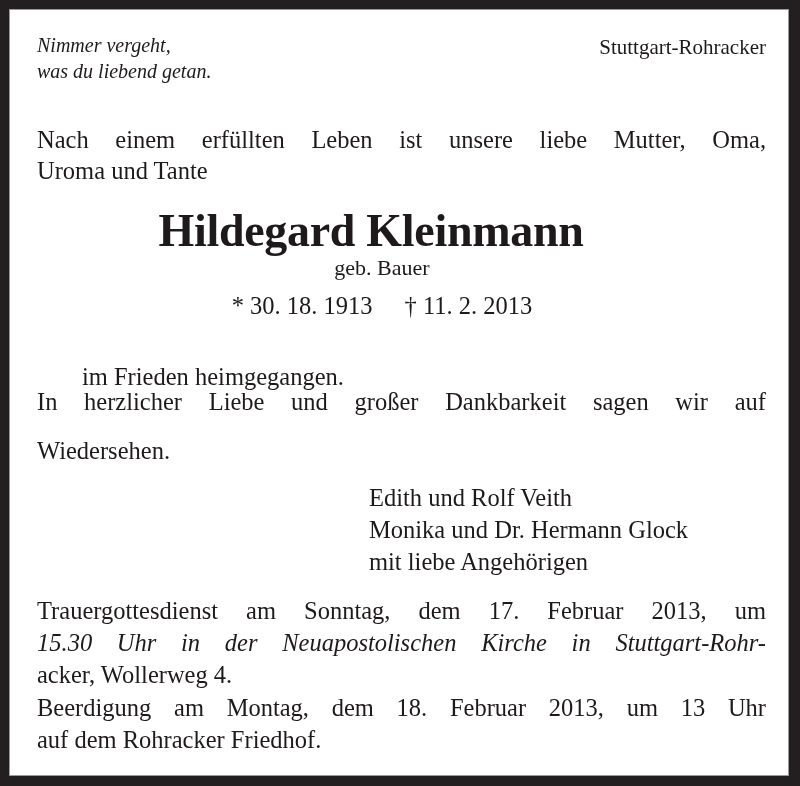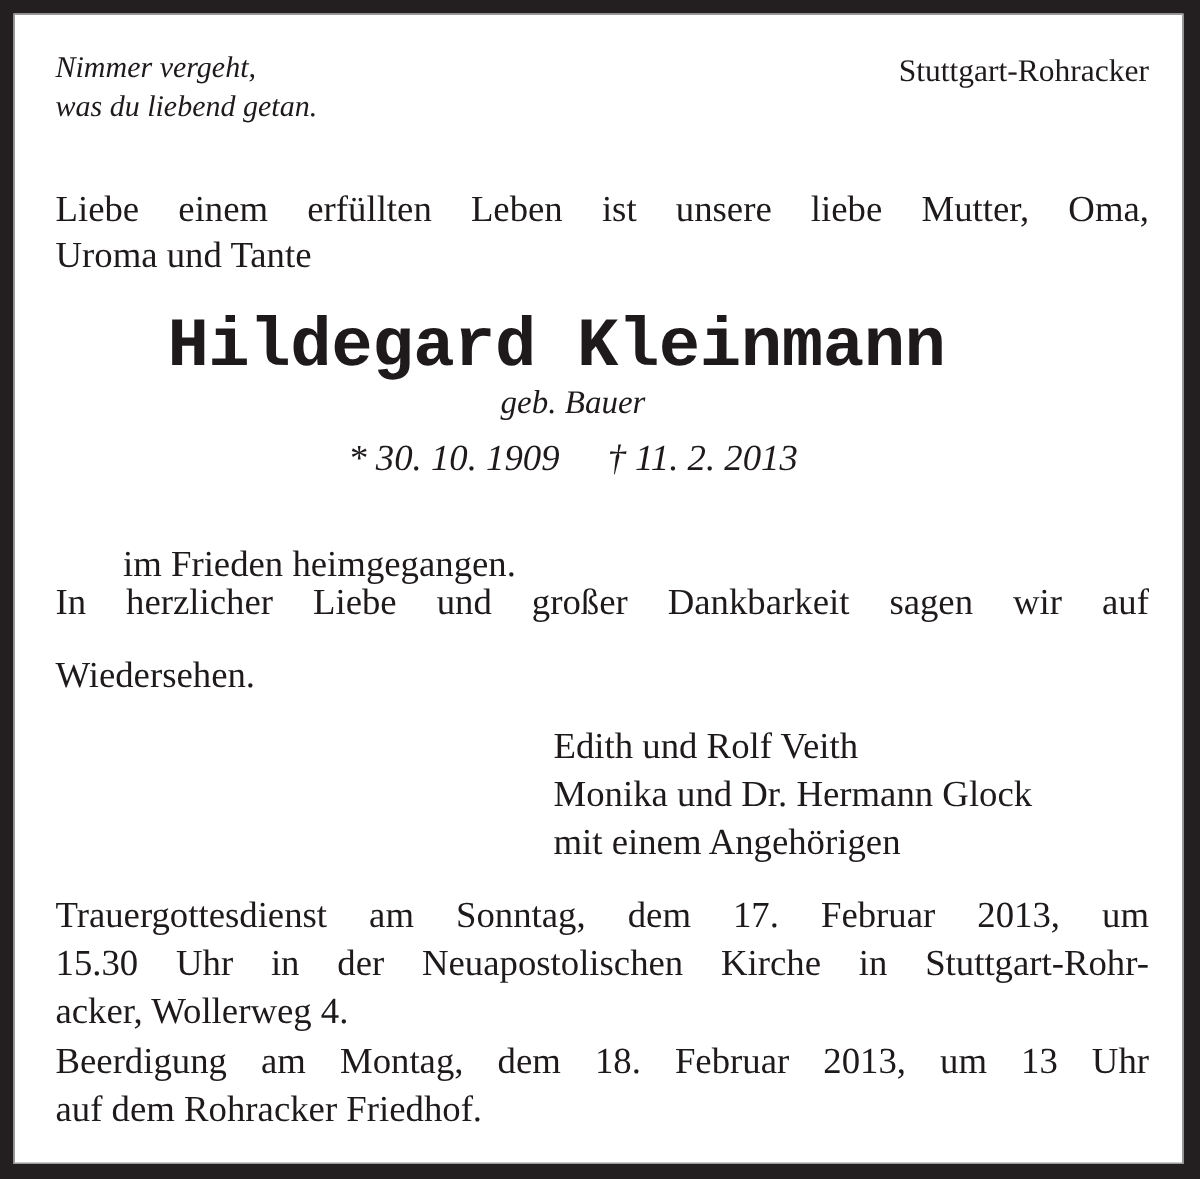--- a/index.html
+++ b/index.html
@@ -40,51 +40,50 @@
     right: 34px;
     font-size: 21px;
     line-height: 26px;
   }
   .name {
     left: 0; width: 742px; text-align: center;
     font-weight: bold;
     font-size: 46px;
     line-height: 52px;
     letter-spacing: -0.3px;
-    font-family: Liberation Mono, monospace;
   }
-  .center { left: 0; width: 764px; text-align: center; font-style: italic; }
+  .center { left: 0; width: 764px; text-align: center; }
   .signers { left: 369px; }
 </style>
 </head>
 <body>
 
 <div class="paper"></div>
 
 <div class="line motto" style="top:32px;">Nimmer vergeht,</div>
 <div class="line motto" style="top:58px;">was du liebend getan.</div>
 
 <div class="line place" style="top:34px;">Stuttgart-Rohracker</div>
 
-<div class="line just" style="top:124px;">Liebe einem erfüllten Leben ist unsere liebe Mutter, Oma,</div>
+<div class="line just" style="top:124px;">Nach einem erfüllten Leben ist unsere liebe Mutter, Oma,</div>
 <div class="line left" style="top:155px;text-align:right;">Uroma und Tante</div>
 
 <div class="line name" style="top:205px;">Hildegard Kleinmann</div>
 <div class="line center" style="top:254px; font-size:22px; line-height:28px;">geb. Bauer</div>
 
 <div class="line center" style="top:290px;">
-  <span>* 30. 10. 1909</span><span style="display:inline-block;width:32px;"></span><span>† 11. 2. 2013</span>
+  <span>* 30. 18. 1913</span><span style="display:inline-block;width:32px;"></span><span>† 11. 2. 2013</span>
 </div>
 
 <div class="line left" style="top:361px;margin-left:45px;">im Frieden heimgegangen.</div>
 
 <div class="line just" style="top:386px;">In herzlicher Liebe und großer Dankbarkeit sagen wir auf</div>
 <div class="line left" style="top:435px;text-align:center;">Wiedersehen.</div>
 
 <div class="line signers" style="top:482px;">Edith und Rolf Veith</div>
 <div class="line signers" style="top:514px;">Monika und Dr. Hermann Glock</div>
-<div class="line signers" style="top:546px;">mit einem Angehörigen</div>
+<div class="line signers" style="top:546px;">mit liebe Angehörigen</div>
 
 <div class="line just" style="top:595px;">Trauergottesdienst am Sonntag, dem 17. Februar 2013, um</div>
-<div class="line just" style="top:627px;">15.30 Uhr in der Neuapostolischen Kirche in Stuttgart-Rohr-</div>
+<div class="line just" style="top:627px;font-style:italic;">15.30 Uhr in der Neuapostolischen Kirche in Stuttgart-Rohr-</div>
 <div class="line left" style="top:659px;">acker, Wollerweg 4.</div>
 <div class="line just" style="top:692px;">Beerdigung am Montag, dem 18. Februar 2013, um 13 Uhr</div>
 <div class="line left" style="top:724px;">auf dem Rohracker Friedhof.</div>
 
 </body></html>

